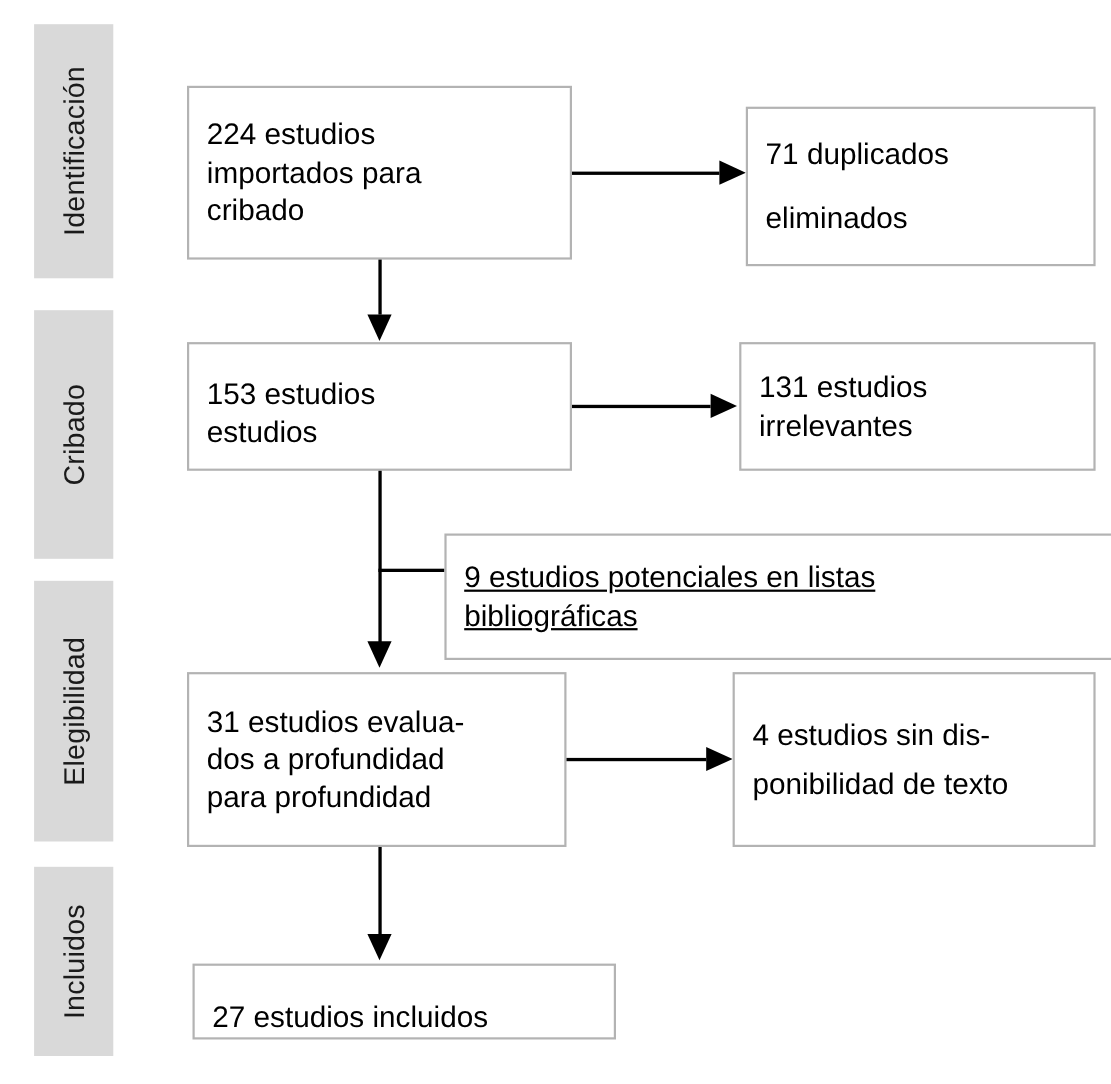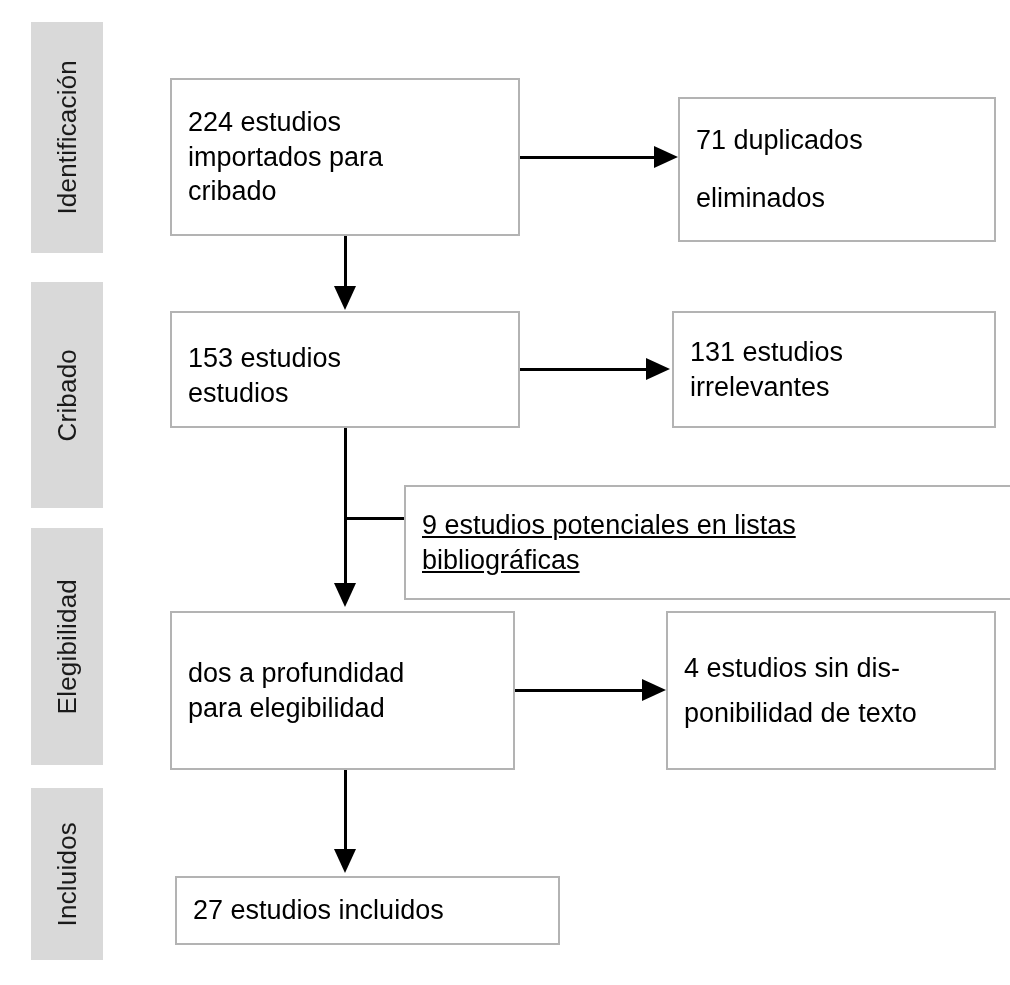--- a/index.html
+++ b/index.html
@@ -138,37 +138,38 @@
 
   <div class="flow-box" style="left:404px; top:485px; width:672px; height:115px;text-decoration:underline;">
     <div class="flow-box-text">
       <span class="justify-all" style="display:block;">9 estudios potenciales en listas</span>
       <span style="display:block;">bibliográficas</span>
     </div>
   </div>
 
   <div class="flow-box" style="left:170px; top:611px; width:345px; height:159px;">
     <div class="flow-box-text">
+      <span class="justify-all" style="display:block;">31 estudios evalua-</span>
       <span class="justify-all" style="display:block;">dos a profundidad</span>
-      <span class="justify-all" style="display:block;">para elegibilidad</span>
+      <span class="justify-all" style="display:block;">para profundidad</span>
     </div>
   </div>
 
   <div class="connector" style="left:515px; top:689px; width:127px; height:3px;"></div>
   <div class="arrow-head right" style="left:642px; top:679px;"></div>
 
   <div class="flow-box" style="left:666px; top:611px; width:330px; height:159px;">
     <div class="flow-box-text">
       <span class="justify-all" style="display:block;">4 estudios sin dis-</span>
       <span style="display:block;margin-top:10px;">ponibilidad de texto</span>
     </div>
   </div>
 
   <div class="connector" style="left:344px; top:770px; width:3px; height:82px;"></div>
   <div class="arrow-head down" style="left:334px; top:849px;"></div>
 
-  <div class="flow-box" style="left:175px; top:876px; width:385px; height:69px;">
+  <div class="flow-box" style="left:175px; top:876px; width:385px; height:69px;align-items:flex-end;">
     <div class="flow-box-text">
       <span style="display:block;">27 estudios incluidos</span>
     </div>
   </div>
 
 </div>
 
 </body></html>

